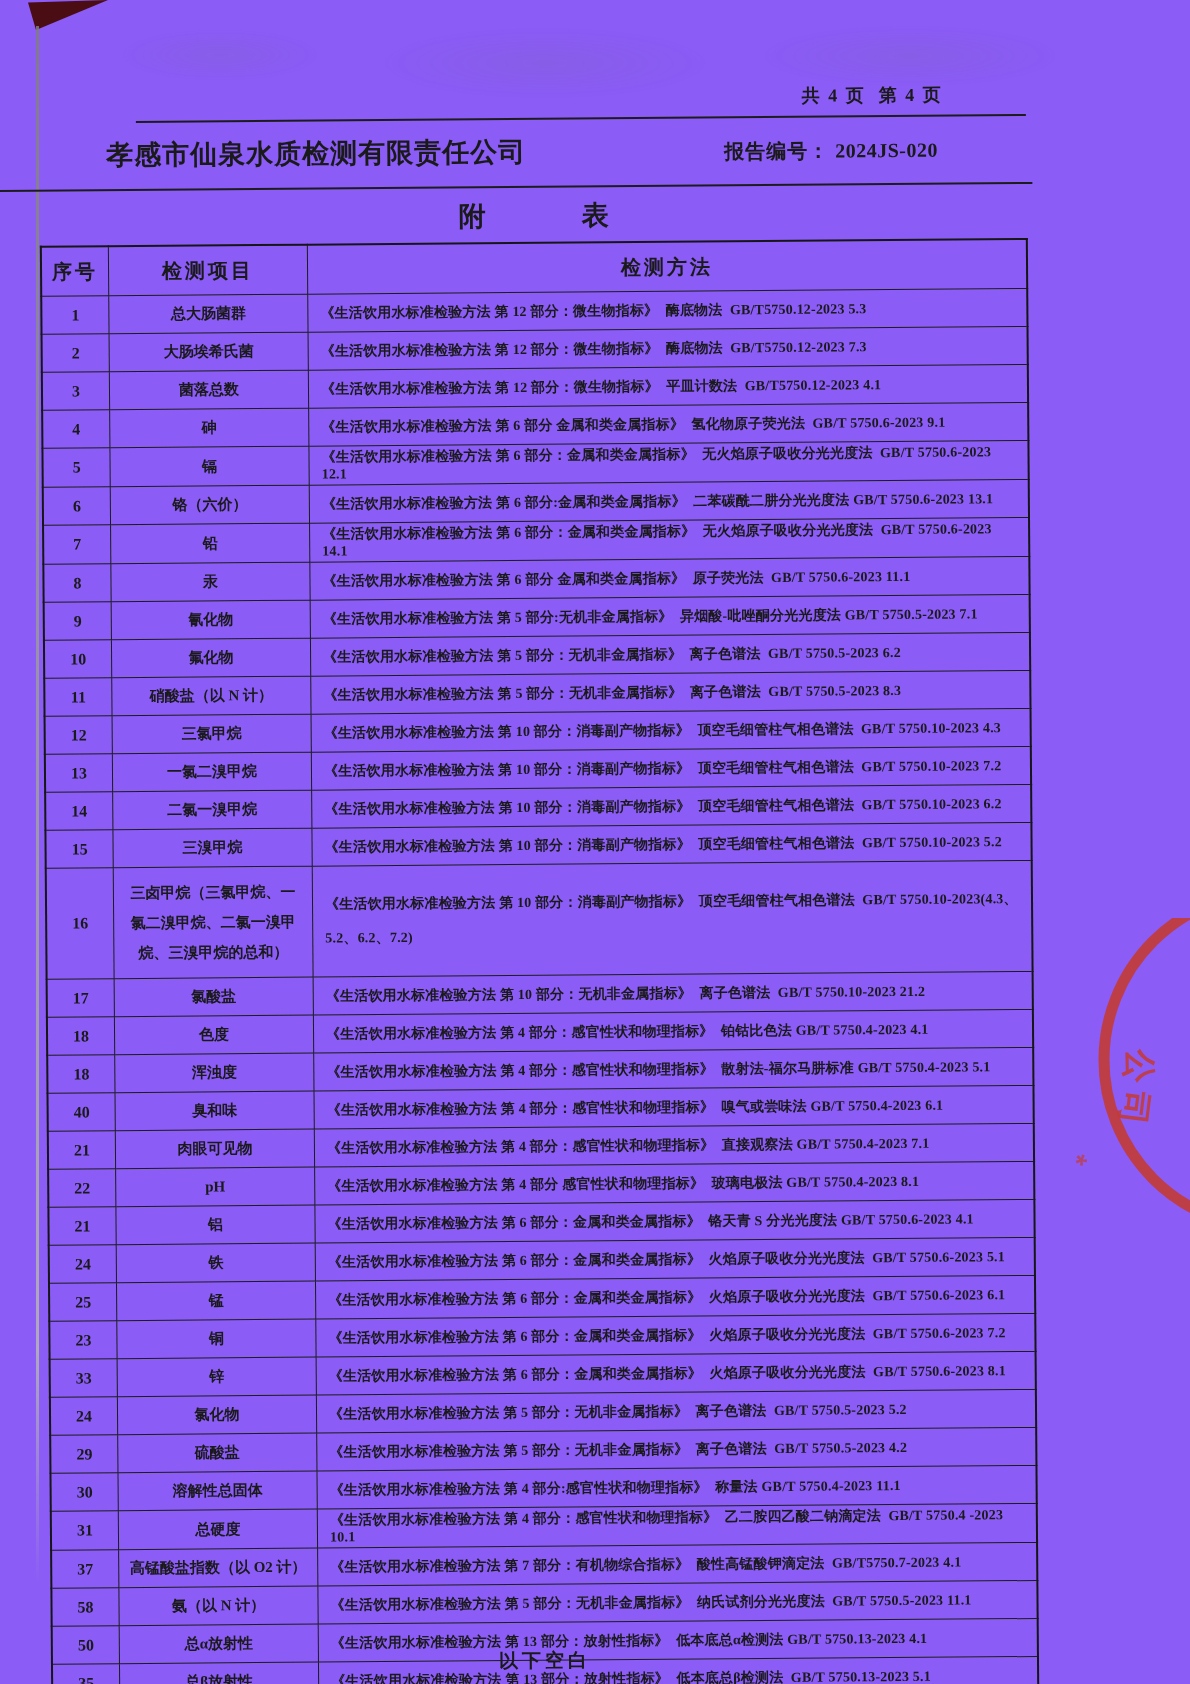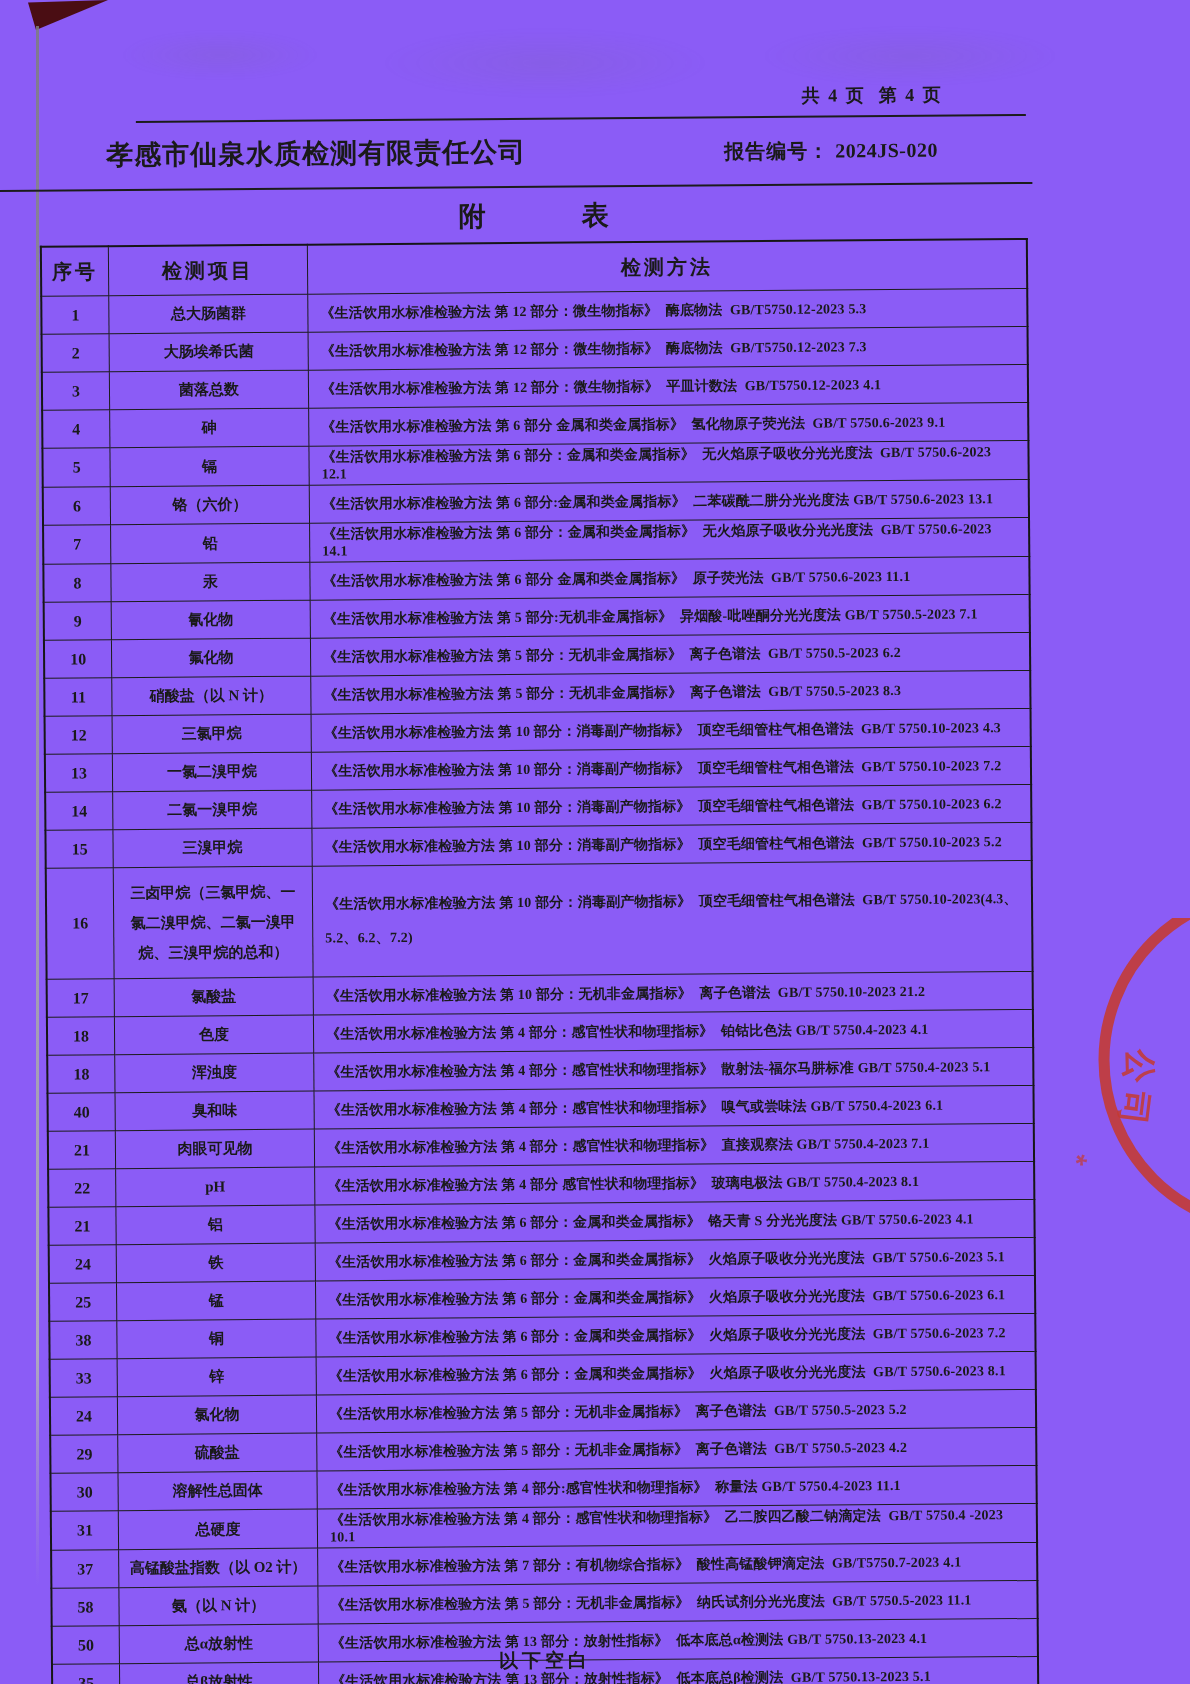--- a/index.html
+++ b/index.html
@@ -252,21 +252,21 @@
             <td class="no">24</td>
             <td class="item">铁</td>
             <td class="method">《生活饮用水标准检验方法 第 6 部分：金属和类金属指标》  火焰原子吸收分光光度法  GB/T 5750.6-2023 5.1</td>
           </tr>
           <tr>
             <td class="no">25</td>
             <td class="item">锰</td>
             <td class="method">《生活饮用水标准检验方法 第 6 部分：金属和类金属指标》  火焰原子吸收分光光度法  GB/T 5750.6-2023 6.1</td>
           </tr>
           <tr>
-            <td class="no">38</td>
+            <td class="no">23</td>
             <td class="item">铜</td>
             <td class="method">《生活饮用水标准检验方法 第 6 部分：金属和类金属指标》  火焰原子吸收分光光度法  GB/T 5750.6-2023 7.2</td>
           </tr>
           <tr>
             <td class="no">33</td>
             <td class="item">锌</td>
             <td class="method">《生活饮用水标准检验方法 第 6 部分：金属和类金属指标》  火焰原子吸收分光光度法  GB/T 5750.6-2023 8.1</td>
           </tr>
           <tr>
             <td class="no">24</td>

